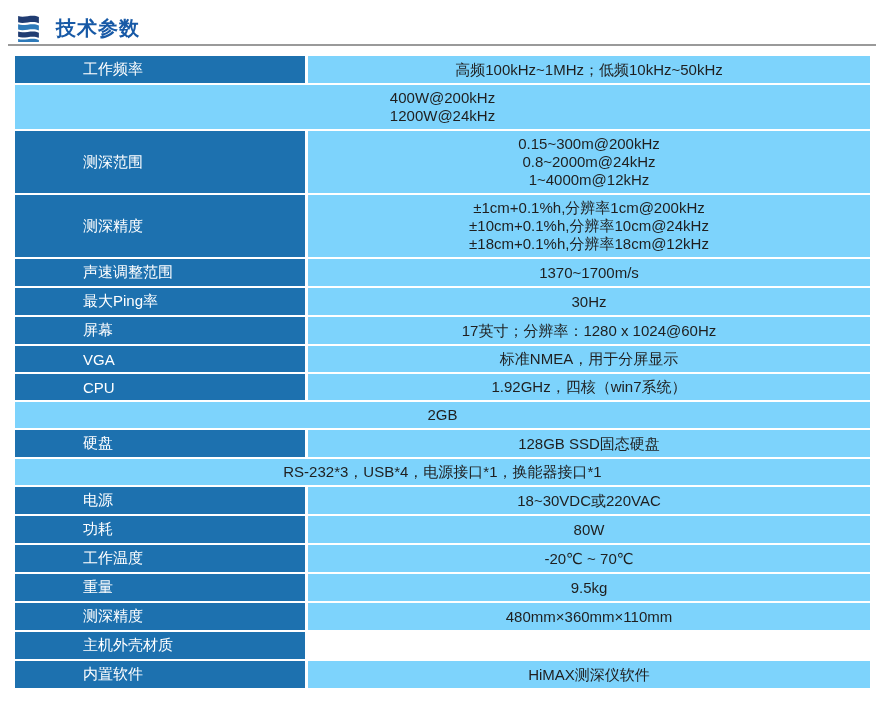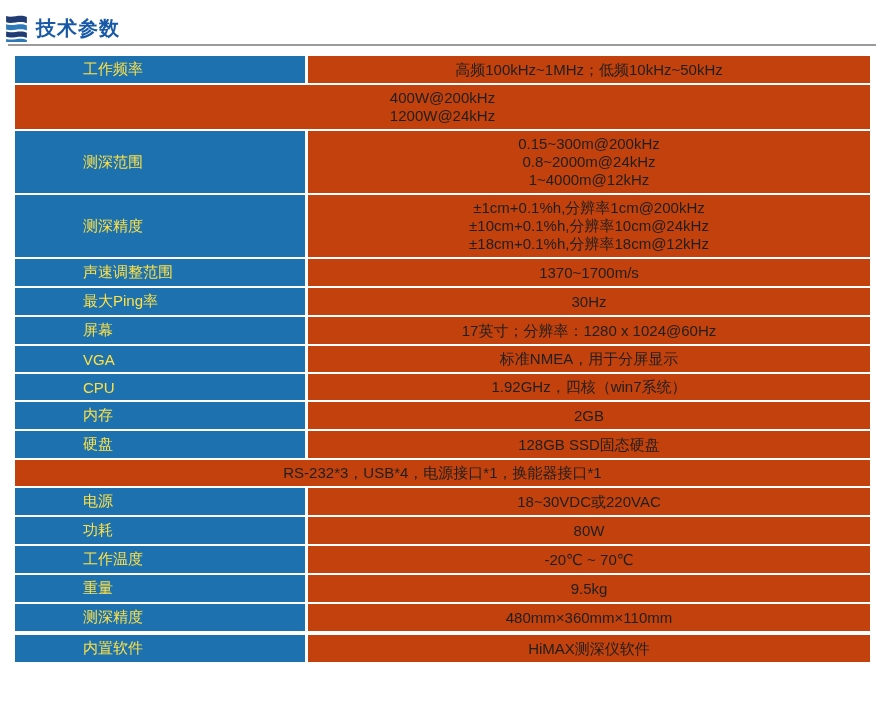--- a/index.html
+++ b/index.html
@@ -5,48 +5,48 @@
   * { margin: 0; padding: 0; box-sizing: border-box; }
   html, body {
     width: 883px; height: 710px;
     background: #ffffff;
     font-family: "Liberation Sans", "DejaVu Sans", sans-serif;
     overflow: hidden;
   }
   .page { width: 883px; height: 710px; position: relative; }
 
   
-  .header { display: flex; align-items: center; gap: 9px; padding: 13px 0 0 6px; height: 44px; }
+  .header { display: flex; align-items: center; gap: 17px; padding: 13px 0 0 18px; height: 44px; }
   .header-icon { width: 21px; height: 27px; display: block; }
   .header-title {
     font-size: 20px; font-weight: bold; color: #1759a6; letter-spacing: 1px;
   }
   .divider {
     margin-left: 8px; width: 868px; height: 2px; background: #9a9a9a;
   }
 
   
   .spec-table {
     margin: 10px 13px 0 15px;
     width: 855px;
     display: flex; flex-direction: column; gap: 2px;
   }
   .spec-row { display: flex; gap: 3px; }
   .label-cell {
     width: 290px; flex: 0 0 290px;
-    background: #1d71af; color: #fde047;
+    background: #1d71af; color: #ffffff;
     display: flex; align-items: center;
     padding: 4px 4px 4px 68px;
     font-size: 15px;
     min-height: 26px;
     text-align: right;
   }
   .value-cell {
     flex: 1;
-    background: #c2410c; color: #1f1f1f;
+    background: #7dd3fc; color: #1f1f1f;
     display: flex; align-items: center; justify-content: center;
     text-align: center;
     padding: 4px 12px;
     font-size: 15px; line-height: 18px;
     white-space: pre-line;
     min-height: 26px;
   }
 </style>
 </head>
 <body>
@@ -110,21 +110,20 @@
       <div class="label-cell">VGA</div>
       <div class="value-cell">标准NMEA，用于分屏显示</div>
     </div>
 
     <div class="spec-row">
       <div class="label-cell">CPU</div>
       <div class="value-cell">1.92GHz，四核（win7系统）</div>
     </div>
 
     <div class="spec-row">
-      <div class="label-cell">内存</div>
       <div class="value-cell">2GB</div>
     </div>
 
     <div class="spec-row">
       <div class="label-cell">硬盘</div>
       <div class="value-cell">128GB SSD固态硬盘</div>
     </div>
 
     <div class="spec-row">
       <div class="value-cell">RS-232*3，USB*4，电源接口*1，换能器接口*1</div>
@@ -149,20 +148,21 @@
       <div class="label-cell">重量</div>
       <div class="value-cell">9.5kg</div>
     </div>
 
     <div class="spec-row">
       <div class="label-cell">测深精度</div>
       <div class="value-cell">480mm×360mm×110mm</div>
     </div>
 
     <div class="spec-row">
+      <div class="label-cell">主机外壳材质</div>
     </div>
 
     <div class="spec-row">
       <div class="label-cell">内置软件</div>
       <div class="value-cell">HiMAX测深仪软件</div>
     </div>
   </div>
 
 </div>
 

